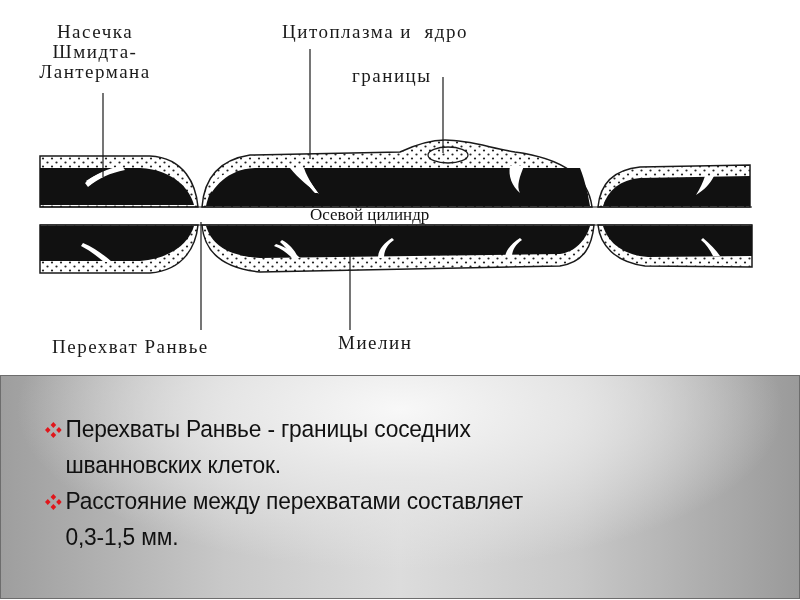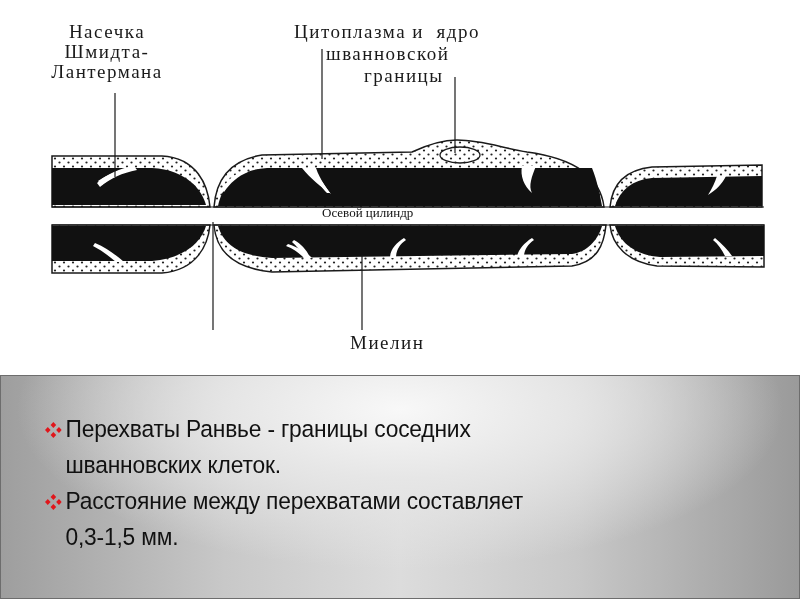--- a/index.html
+++ b/index.html
@@ -1,31 +1,31 @@
 <!DOCTYPE html>
 <html><head>
 <meta charset="utf-8">
 <style>
   html, body { margin: 0; padding: 0; }
   body {
     width: 800px; height: 600px; overflow: hidden;
     background: #ffffff; position: relative;
     font-family: "Liberation Serif", serif;
   }
-  .diagram { position: absolute; left: 12px; top: 0; width: 676px; height: 375px; background: #fff; }
+  .diagram { position: absolute; left: 0; top: 0; width: 676px; height: 375px; background: #fff; }
   .diagram svg { position: absolute; left: 0; top: 0; }
   .label {
     position: absolute; color: #1a1a1a;
     font-family: "Liberation Serif", "DejaVu Serif", serif;
     font-size: 19px; line-height: 20px; letter-spacing: 1.5px; white-space: pre;
   }
   .label.center { text-align: center; }
   .axon-label {
     position: absolute; left: 310px; top: 205px;
-    font-family: "Liberation Serif", serif; font-size: 13px; color: #111; white-space: nowrap;
+    font-family: "Liberation Serif", serif; font-size: 17px; color: #111; white-space: nowrap;
   }
   .panel {
     position: absolute; left: 0; top: 375px; width: 798px; height: 222px;
     border: 1px solid #6d6d6d;
     background:
       radial-gradient(ellipse 60% 90% at 50% 15%, #f8f8f8 0%, #e6e6e6 35%, rgba(200,200,200,0) 80%),
       linear-gradient(90deg, #9e9e9e 0%, #c8c8c8 28%, #dcdcdc 50%, #c8c8c8 72%, #9a9a9a 100%);
   }
   .bullets { position: absolute; left: 44px; top: 35px; width: 720px; }
   .bullet {
@@ -90,25 +90,25 @@
     <line x1="443" y1="77" x2="443" y2="153" stroke="#1a1a1a" stroke-width="1.2"></line>
     <line x1="201" y1="222" x2="201" y2="330" stroke="#1a1a1a" stroke-width="1.2"></line>
     <line x1="350" y1="255" x2="350" y2="330" stroke="#1a1a1a" stroke-width="1.2"></line>
   </svg>
 
   <div class="label center" style="left:20px; top:22px; width:150px;">Насечка
 Шмидта-
 Лантермана</div>
 
   <div class="label" style="left:234px; top:22px;margin-left:48px;">Цитоплазма и  ядро</div>
-  <div class="label" style="left:314px; top:44px;">шванновской</div>
   <div class="label" style="left:352px; top:66px;">границы</div>
 
   <div class="axon-label">Осевой цилиндр</div>
 
+  <div class="label" style="left:52px; top:337px;">Перехват Ранвье</div>
   <div class="label" style="left:338px; top:333px;">Миелин</div>
 </div>
 
 <div class="panel">
   <div class="bullets">
     <div class="bullet">
       <svg class="bullet-icon" viewBox="0 0 18 16">
         <g fill="#e0161b">
           <path d="M9,0 L12,3 L9,6 L6,3 Z"></path>
           <path d="M3,5 L6,8 L3,11 L0,8 Z"></path>

